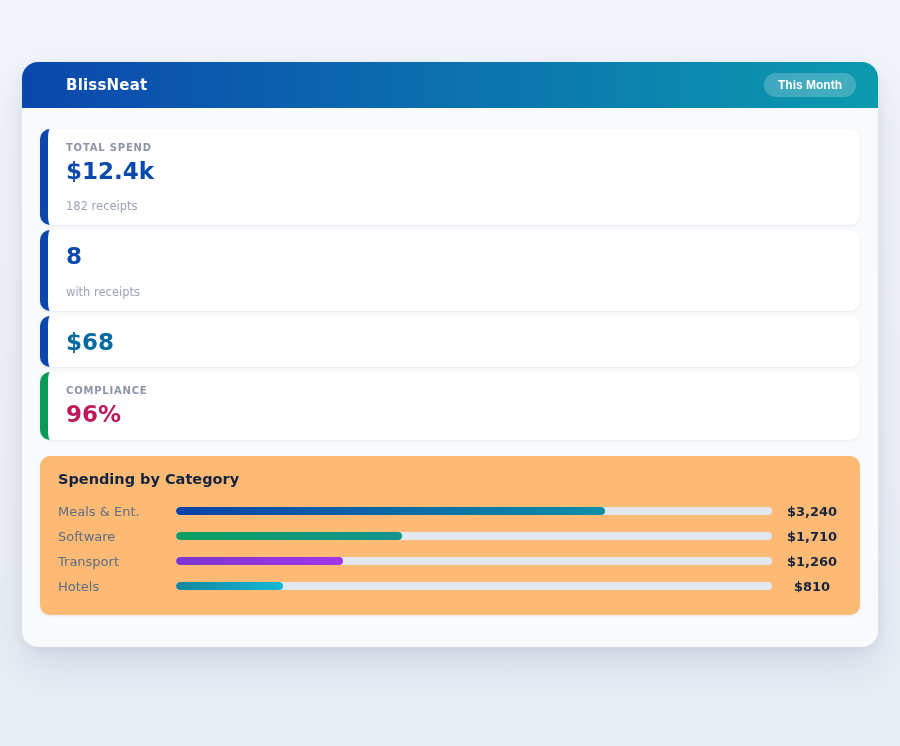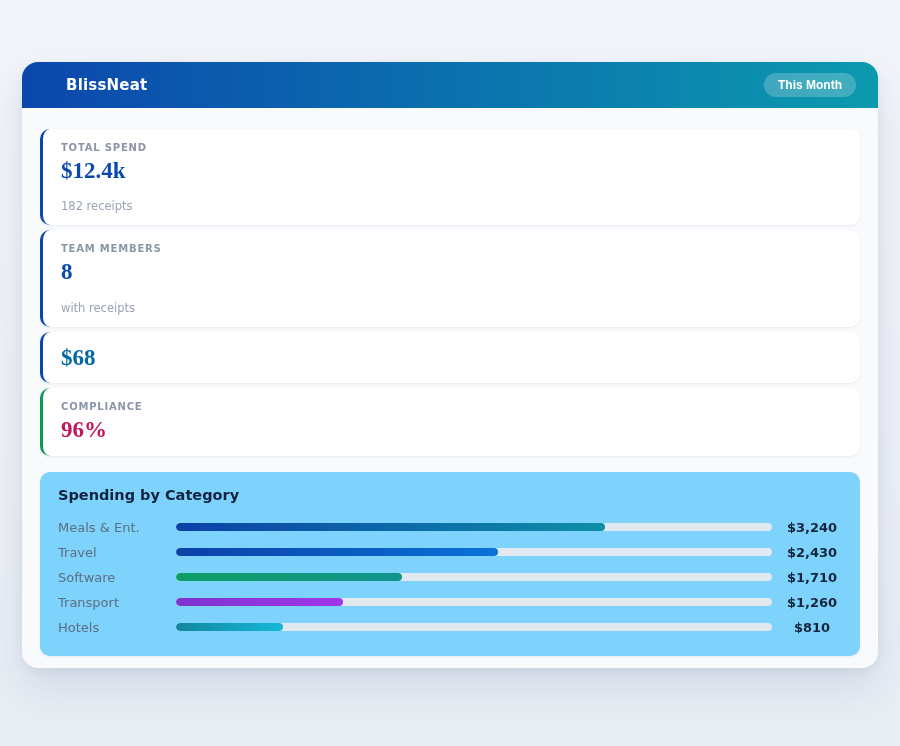--- a/index.html
+++ b/index.html
@@ -8,21 +8,21 @@
     font-family: "DejaVu Sans", "Liberation Sans", sans-serif;
     background: linear-gradient(180deg, #f2f5f9 0%, #eef1f7 55%, #e8edf4 100%);
     overflow: hidden;
   }
   .app-card {
     width: 856px;
     margin: 62px 22px 0 22px;
     background: #f8fafc;
     border-radius: 16px;
     box-shadow: 0 18px 40px rgba(30, 60, 120, 0.12), 0 4px 10px rgba(30,60,120,0.06);
-    padding-bottom: 12px;
+    padding-bottom: 32px;
   }
   .header {
     height: 46px;
     border-radius: 16px 16px 0 0;
     display: flex;
     align-items: center;
     justify-content: space-between;
     padding: 0 22px 0 44px;
   }
   .header-title {
@@ -38,48 +38,47 @@
     font-size: 12px;
     padding: 5px 14px;
     border-radius: 999px;
     border: none;
     cursor: pointer;
   }
   .stats { padding: 21px 18px 0 18px; }
   .stat-card {
     background: #ffffff;
     border-radius: 10px;
-    border-left: 3px solid #1d4ed8;
+    border-left: 8px solid #1d4ed8;
     box-shadow: 0 1px 3px rgba(20, 45, 100, 0.07);
     padding: 13px 18px 12px 18px;
     margin-bottom: 5px;
   }
   .stat-label {
     font-size: 10px;
     font-weight: bold;
     letter-spacing: 0.8px;
     color: #8b95a8;
     text-transform: uppercase;
     margin-bottom: 5px;
   }
   .stat-value {
     font-size: 23px;
     font-weight: bold;
     color: #0b4aad;
     line-height: 1.15;
-    font-family: Liberation Serif, serif;
   }
   .stat-sub {
     font-size: 11.5px;
     color: #9aa4b5;
     margin-top: 15px;
   }
   .stat-sub:empty { display: none; }
   .chart-card {
-    background: #7dd3fc;
+    background: #fdba74;
     border-radius: 10px;
     box-shadow: 0 1px 3px rgba(20, 45, 100, 0.07);
     margin: 16px 18px 0 18px;
     padding: 15px 18px 16px 18px;
   }
   .chart-title {
     font-size: 14.5px;
     font-weight: bold;
     color: #13233f;
     margin-bottom: 12px;
@@ -126,21 +125,20 @@
     <button class="period-badge">This Month</button>
   </div>
 
   <div class="stats">
     <div class="stat-card" style="border-left-color: rgb(11, 71, 173);">
       <div class="stat-label">TOTAL SPEND</div>
       <div class="stat-value" style="color: rgb(11, 74, 173);">$12.4k</div>
       <div class="stat-sub">182 receipts</div>
     </div>
     <div class="stat-card" style="border-left-color: rgb(11, 71, 173);">
-      <div class="stat-label">TEAM MEMBERS</div>
       <div class="stat-value" style="color: rgb(11, 74, 173);">8</div>
       <div class="stat-sub">with receipts</div>
     </div>
     <div class="stat-card" style="border-left-color: rgb(11, 71, 173);">
       <div class="stat-value" style="color: #0369a1;">$68</div>
 
     </div>
     <div class="stat-card" style="border-left-color: rgb(10, 154, 87);">
       <div class="stat-label">COMPLIANCE</div>
       <div class="stat-value" style="color: #be185d;">96%</div>
@@ -150,27 +148,20 @@
 
   <div class="chart-card">
     <div class="chart-title">Spending by Category</div>
 
     <div class="chart-row">
       <span class="chart-row-label">Meals &amp; Ent.</span>
       <span class="bar-track">
           <span class="bar-fill" style="width: 72%; background: linear-gradient(90deg, rgb(11, 65, 168), rgb(13, 143, 166)); display: block;"></span>
         </span>
       <span class="chart-row-value">$3,240</span>
-    </div>
-    <div class="chart-row">
-      <span class="chart-row-label">Travel</span>
-      <span class="bar-track">
-          <span class="bar-fill" style="width: 54%; background: linear-gradient(90deg, rgb(11, 65, 168), rgb(10, 114, 216)); display: block;"></span>
-        </span>
-      <span class="chart-row-value">$2,430</span>
     </div>
     <div class="chart-row">
       <span class="chart-row-label">Software</span>
       <span class="bar-track">
           <span class="bar-fill" style="width: 38%; background: linear-gradient(90deg, rgb(13, 158, 98), rgb(18, 148, 143)); display: block;"></span>
         </span>
       <span class="chart-row-value">$1,710</span>
     </div>
     <div class="chart-row">
       <span class="chart-row-label">Transport</span>

